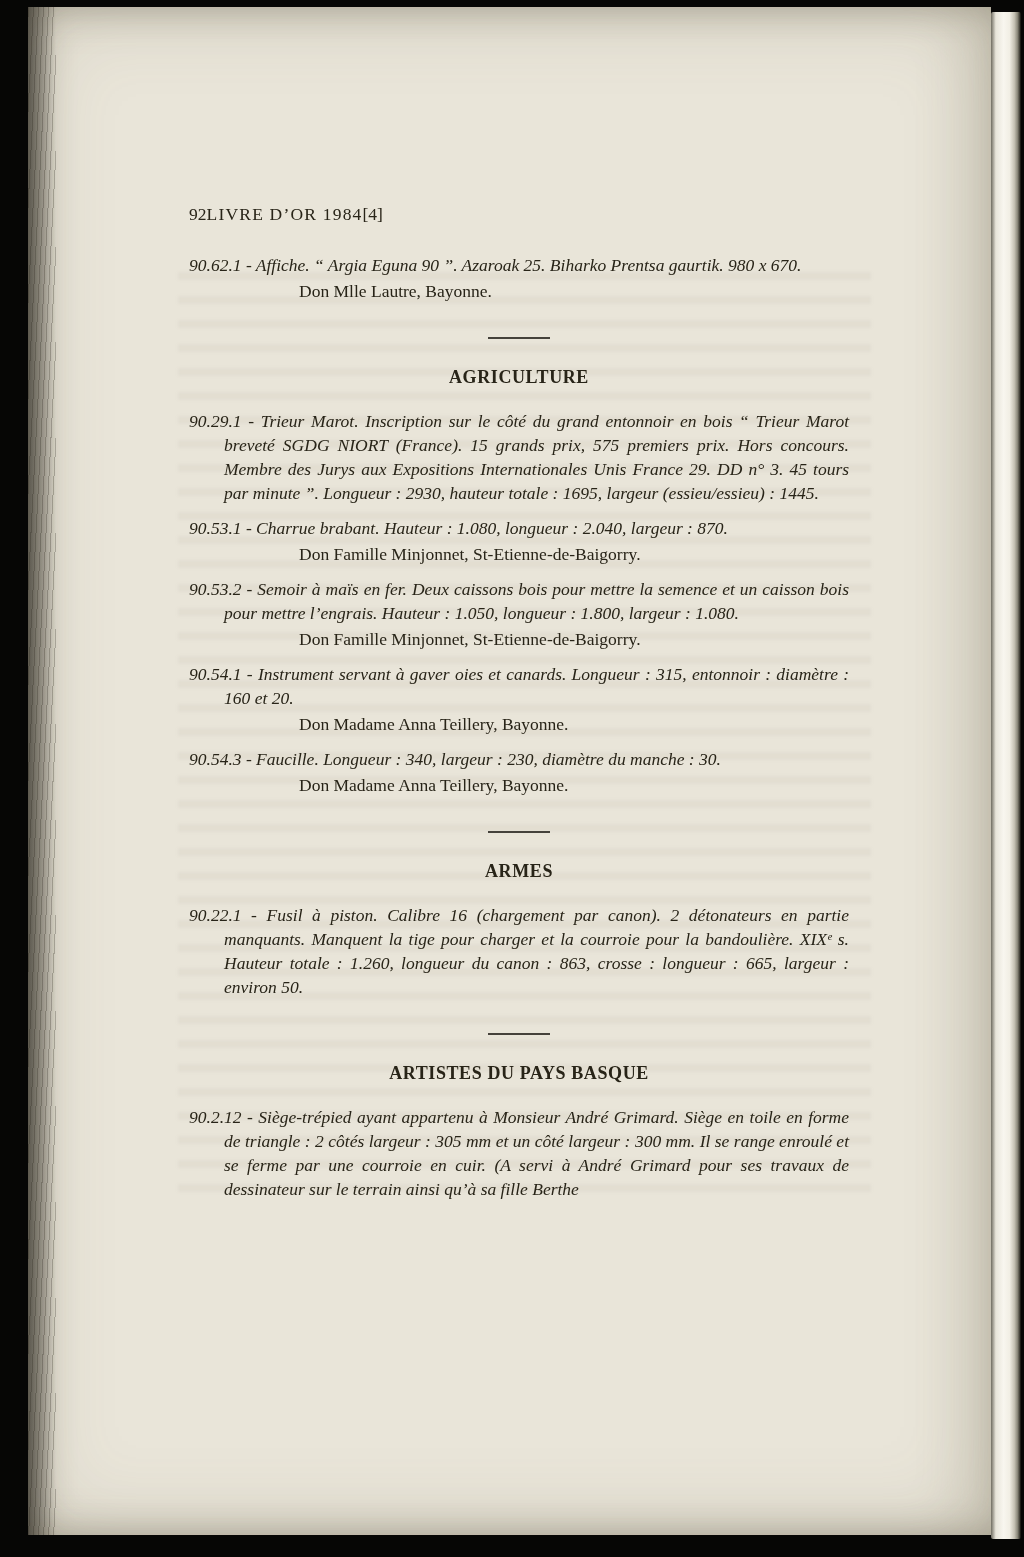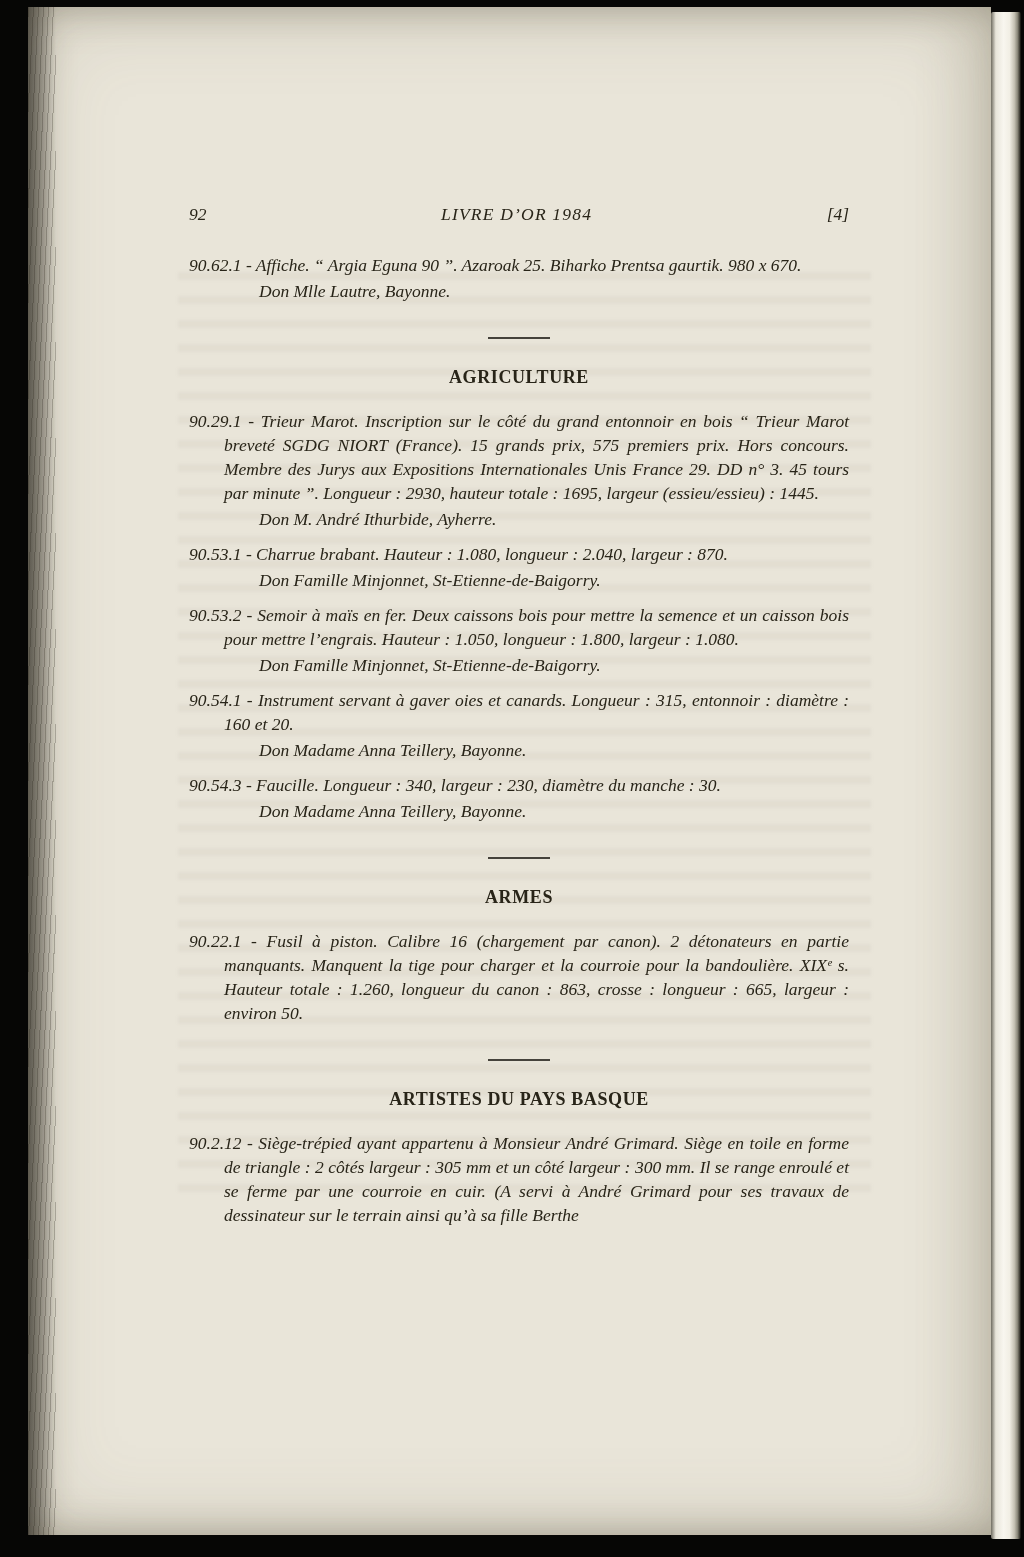--- a/index.html
+++ b/index.html
@@ -44,32 +44,31 @@
       rgba(112,100,82,.05) 0 8px, rgba(0,0,0,0) 8px 24px);
     filter:blur(1.6px);
     pointer-events:none;
   }
 
   .content {
     position:relative; margin:195px 0 0 161px; width:660px;
     color:var(--ink); font-size:17.5px; line-height:24px;
   }
   .running-head {
-    display:flex; justify-content:space-between; align-items:baseline;
+    display:flex; align-items:baseline;
     margin:0 0 27px 0;
-    font-style:italic;
   }
   .head-title { letter-spacing:1.2px; }
 
   .entry {
     margin:11px 0 0 0; padding-left:35px; text-indent:-35px;
     text-align:justify;
     font-style:italic;
   }
-  .don { font-style:italic; margin:2px 0 0 70px; }
+  .don { margin:2px 0 0 110px; }
 
   .divider {
     width:62px; height:0; border-top:2px solid #45423b;
     margin:34px auto 0 auto;
   }
   .section-heading {
     font-size:18px; line-height:24px; font-weight:bold;
     text-align:center; letter-spacing:.6px;
     margin:26px 0 20px 0;
   }
@@ -87,21 +86,20 @@
         <span>92</span>
         <span class="head-title">LIVRE D’OR 1984</span>
         <span>[4]</span>
       </div>
       <div id="sections">
           <p class="entry"><span class="entry-id">90.62.1 - </span>Affiche. “ Argia Eguna 90 ”. Azaroak 25. Biharko Prentsa gaurtik. 980 x 670.</p>
           <p class="don">Don Mlle Lautre, Bayonne.</p>
           <div class="divider"></div>
           <h2 class="section-heading">AGRICULTURE</h2>
           <p class="entry"><span class="entry-id">90.29.1 - </span>Trieur Marot. Inscription sur le côté du grand entonnoir en bois “ Trieur Marot breveté SGDG NIORT (France). 15 grands prix, 575 premiers prix. Hors concours. Membre des Jurys aux Expositions Internationales Unis France 29. DD n° 3. 45 tours par minute ”. Longueur : 2930, hauteur totale : 1695, largeur (essieu/essieu) : 1445.</p>
-          <p class="don">Don M. André Ithurbide, Ayherre.</p>
           <p class="entry"><span class="entry-id">90.53.1 - </span>Charrue brabant. Hauteur : 1.080, longueur : 2.040, largeur : 870.</p>
           <p class="don">Don Famille Minjonnet, St-Etienne-de-Baigorry.</p>
           <p class="entry"><span class="entry-id">90.53.2 - </span>Semoir à maïs en fer. Deux caissons bois pour mettre la semence et un caisson bois pour mettre l’engrais. Hauteur : 1.050, longueur : 1.800, largeur : 1.080.</p>
           <p class="don">Don Famille Minjonnet, St-Etienne-de-Baigorry.</p>
           <p class="entry"><span class="entry-id">90.54.1 - </span>Instrument servant à gaver oies et canards. Longueur : 315, entonnoir : diamètre : 160 et 20.</p>
           <p class="don">Don Madame Anna Teillery, Bayonne.</p>
           <p class="entry"><span class="entry-id">90.54.3 - </span>Faucille. Longueur : 340, largeur : 230, diamètre du manche : 30.</p>
           <p class="don">Don Madame Anna Teillery, Bayonne.</p>
           <div class="divider"></div>
           <h2 class="section-heading">ARMES</h2>

